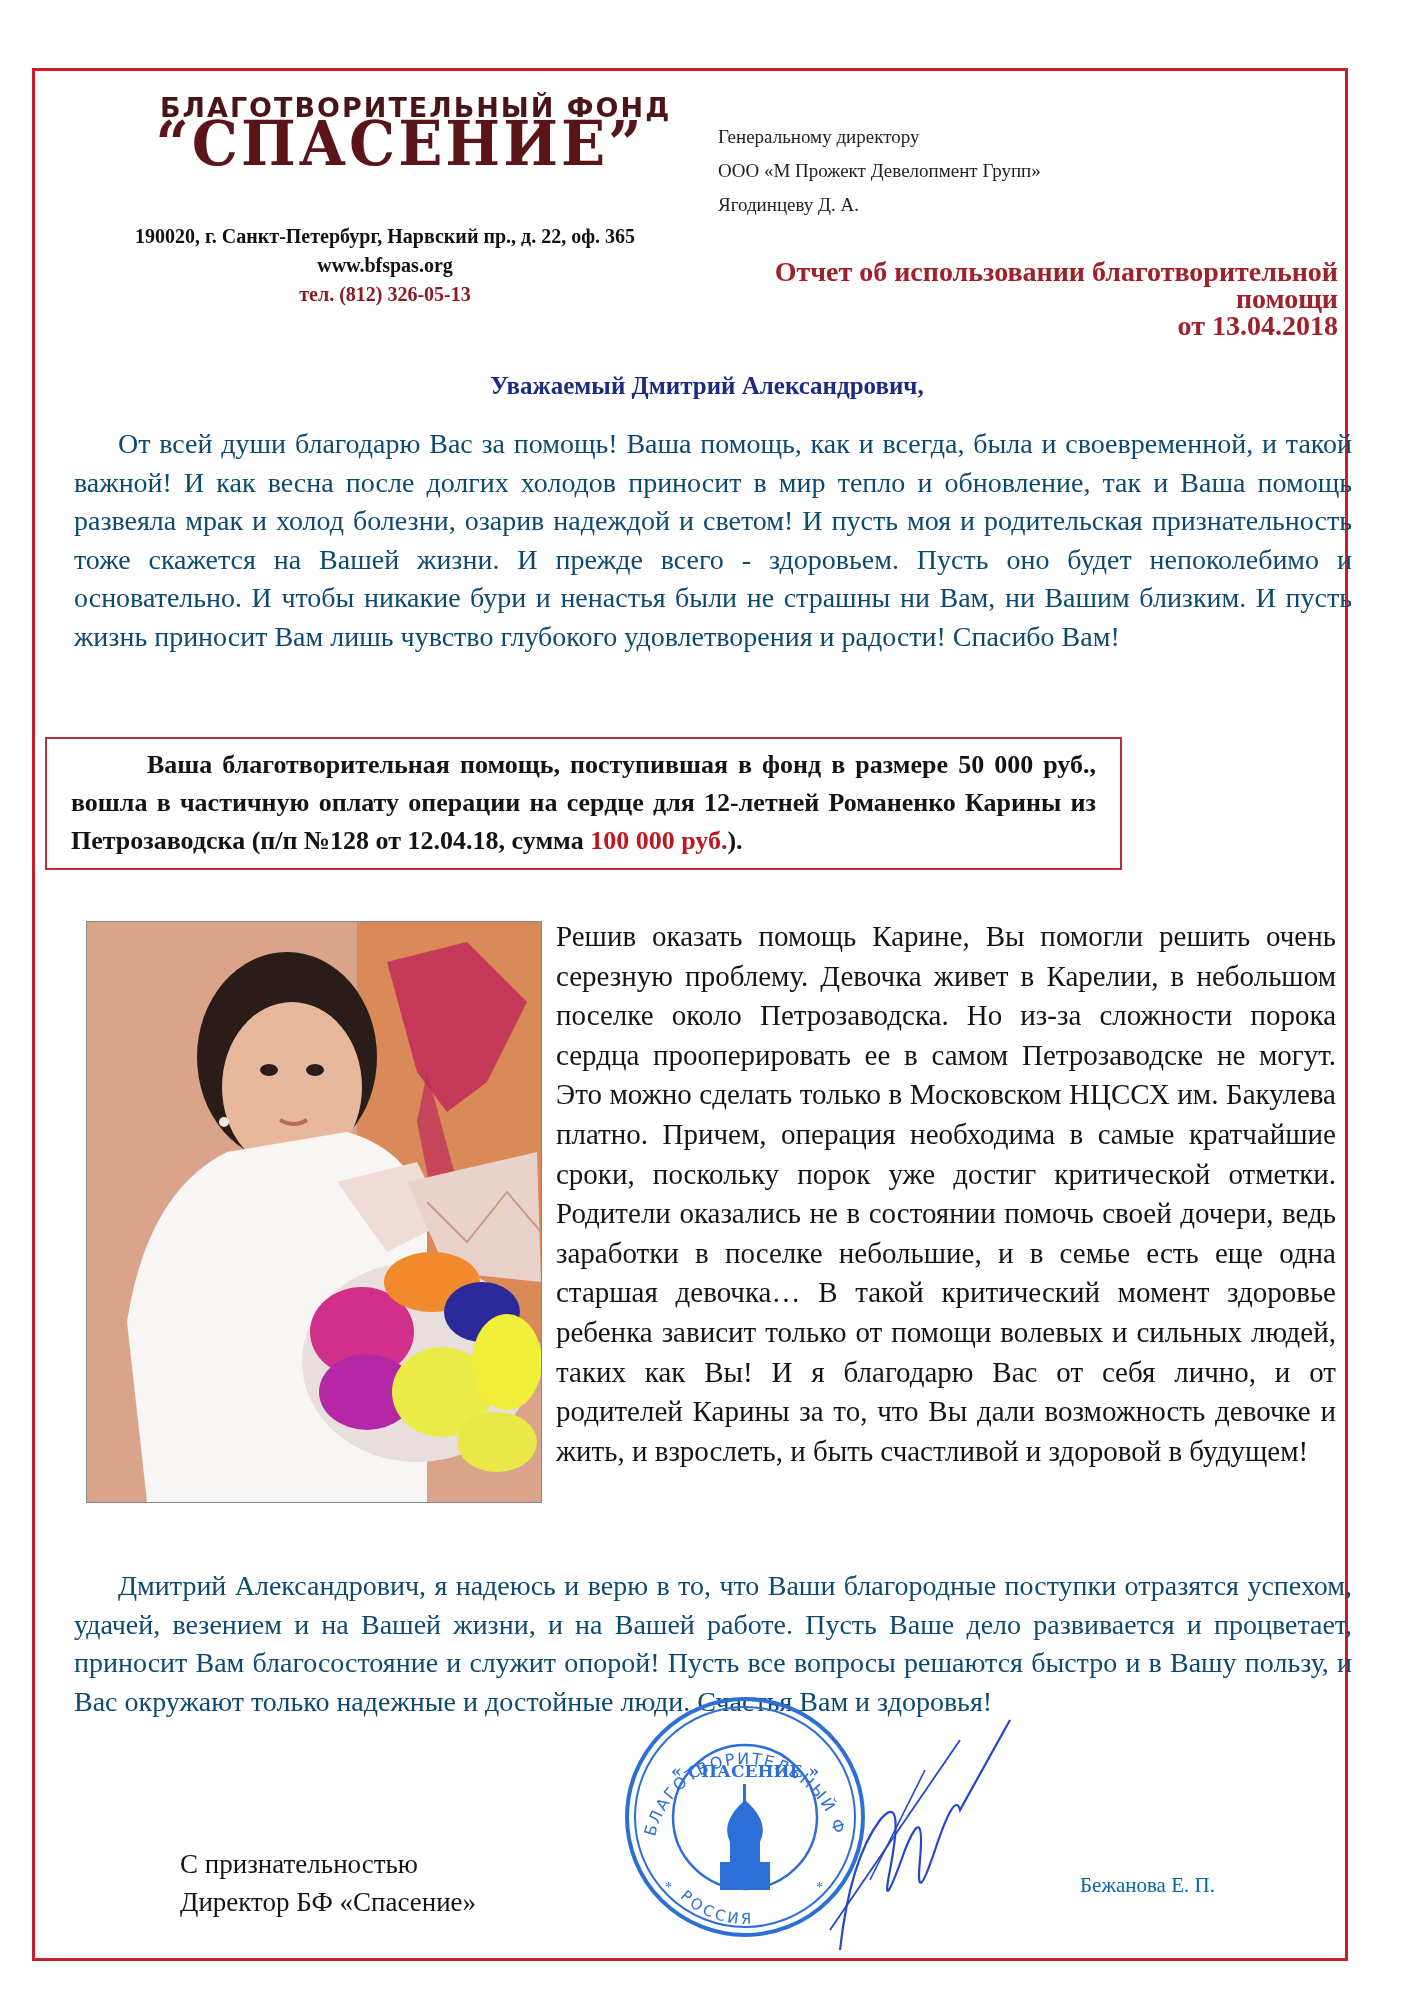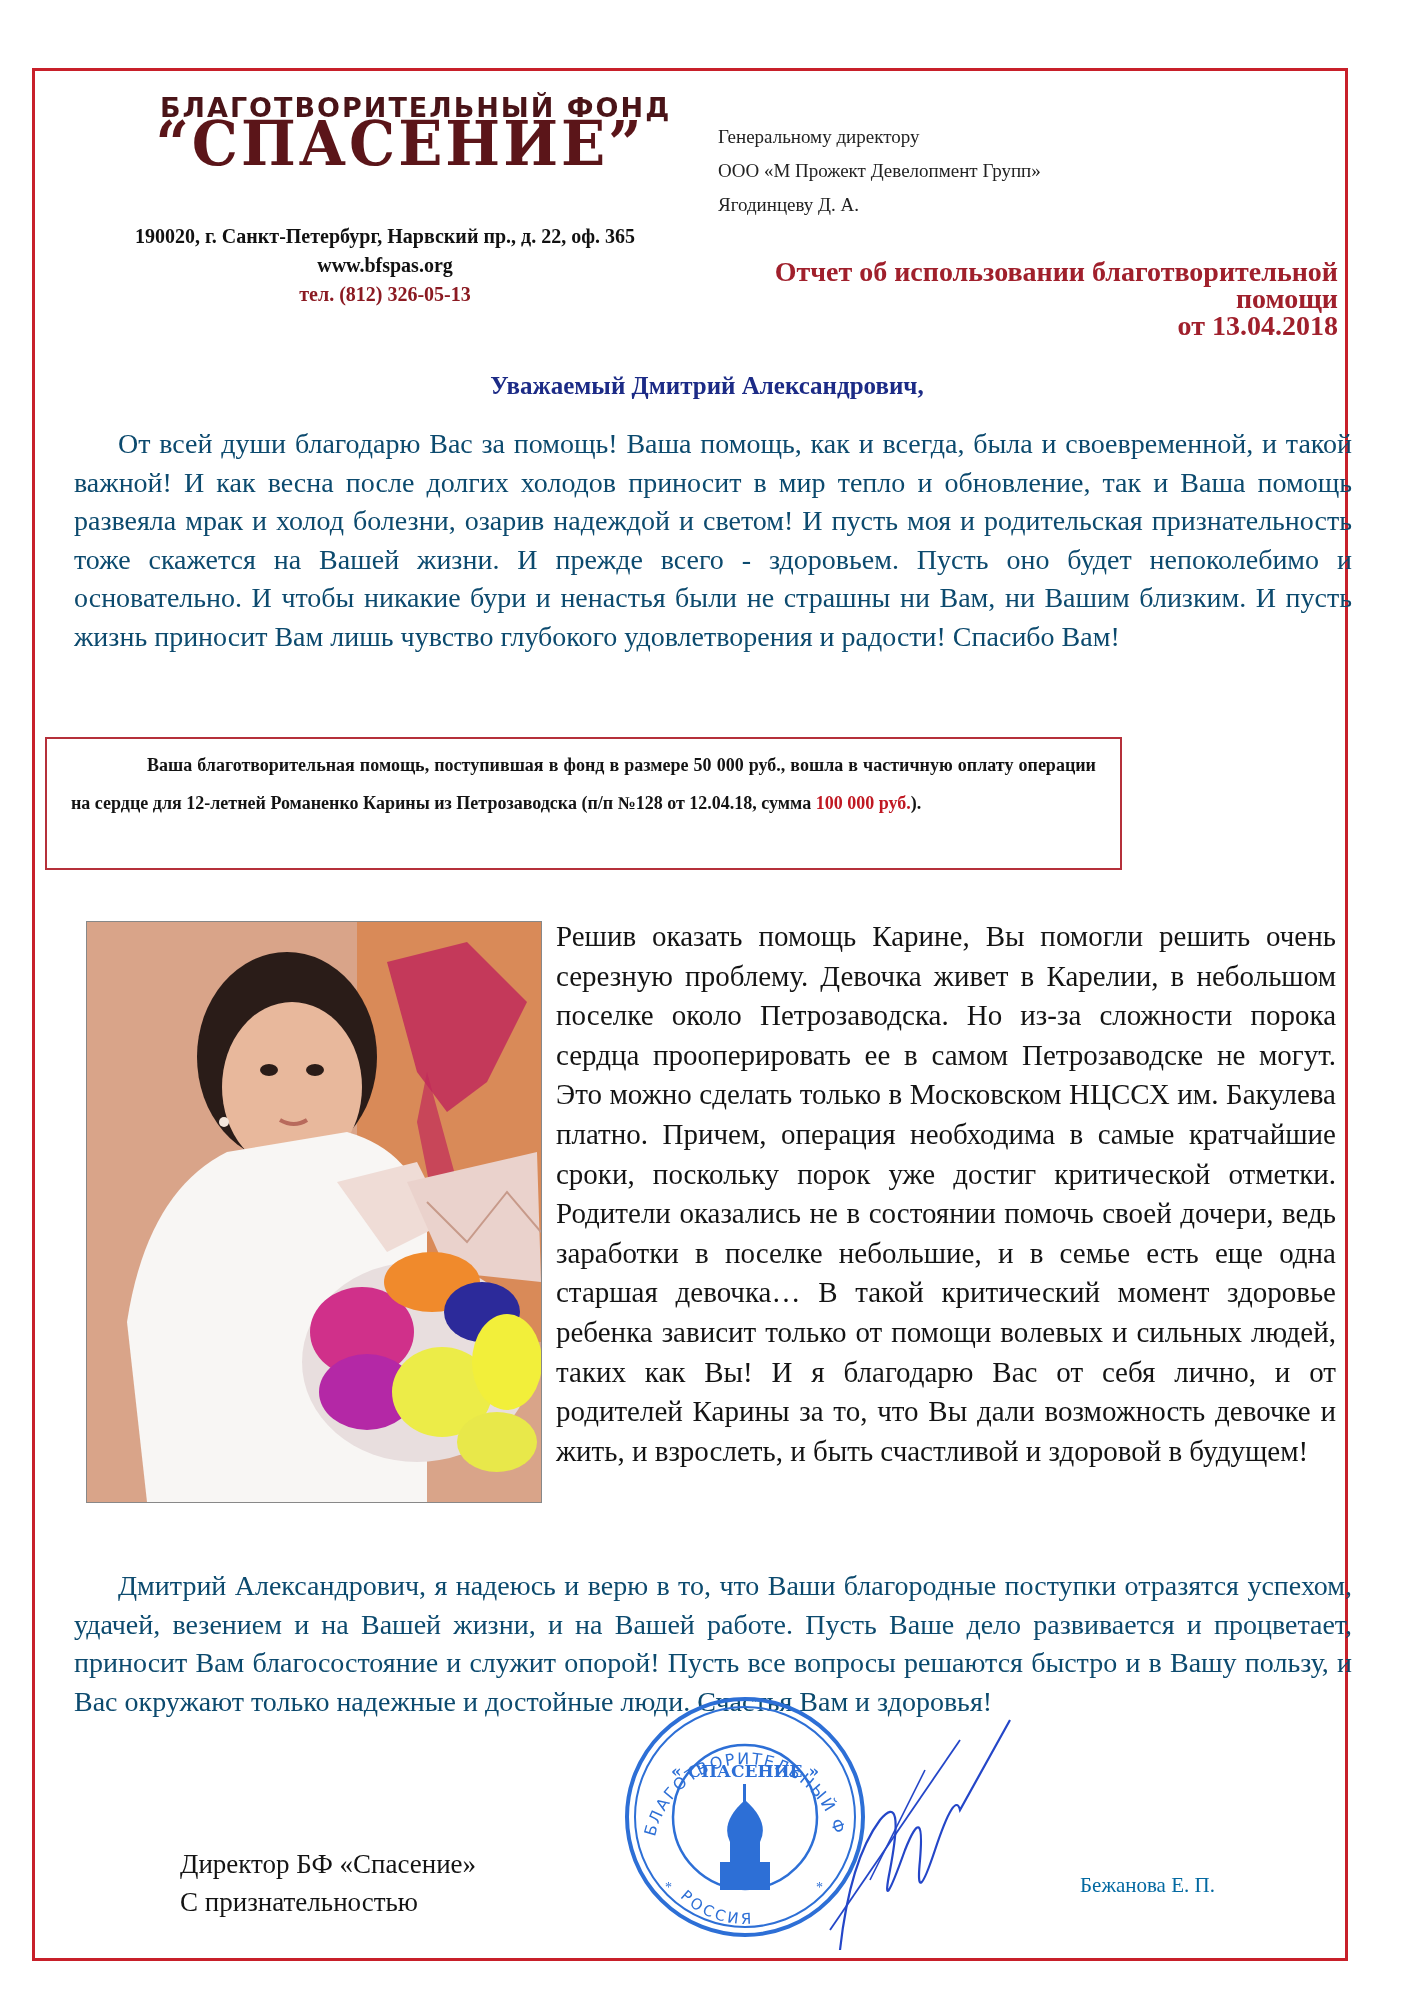--- a/index.html
+++ b/index.html
@@ -40,21 +40,21 @@
     font-weight: bold; font-size: 25px; color: #1c2b86;
   }
   .para {
     position: absolute; left: 74px; width: 1278px; color: #0c4a6e;
     font-size: 28px; line-height: 38.5px; text-align: justify; text-indent: 44px;
   }
   .p1 { top: 425px; }
   .highlight-box {
     position: absolute; left: 45px; top: 737px; width: 1077px; height: 133px;
     border: 2px solid #b5303a; box-sizing: border-box; padding: 7px 24px 0 24px;
-    font-weight: bold; font-size: 18px; line-height: 38px; color: #141414; text-align: justify;
+    font-weight: bold; font-size: 26px; line-height: 38px; color: #141414; text-align: justify;
   }
   .highlight-box .indent { padding-left: 76px; }
   .highlight-box .red { color: #c01822; }
   .photo {
     position: absolute; left: 86px; top: 921px; width: 454px; height: 580px;
     border: 1px solid #888; overflow: hidden;
     background: linear-gradient(100deg, #d9a88c 0%, #d99d78 35%, #e29462 60%, #d8784c 100%);
   }
   .story {
     position: absolute; left: 556px; top: 917px; width: 780px; color: #141414;
@@ -129,22 +129,22 @@
     <ellipse cx="420" cy="440" rx="35" ry="48" fill="#f2ef3a"></ellipse>
     <ellipse cx="410" cy="520" rx="40" ry="30" fill="#e8e84a"></ellipse>
   </svg>
 </div>
 
 <div class="story">Решив оказать помощь Карине, Вы помогли решить очень серезную проблему. Девочка живет в Карелии, в небольшом поселке около Петрозаводска.  Но из-за сложности порока сердца прооперировать ее в самом Петрозаводске не могут. Это можно сделать только в Московском НЦССХ им. Бакулева платно. Причем, операция необходима в самые кратчайшие сроки, поскольку порок уже достиг критической отметки. Родители оказались не в состоянии помочь своей дочери, ведь заработки в поселке небольшие, и в семье есть еще одна старшая девочка… В такой критический момент здоровье ребенка зависит только от помощи волевых и сильных людей, таких как Вы! И я благодарю Вас от себя лично, и от родителей Карины за то, что Вы дали возможность девочке и жить, и взрослеть, и быть счастливой и здоровой в будущем!</div>
 
 <div class="para p3">Дмитрий Александрович, я надеюсь и верю в то, что Ваши благородные поступки отразятся успехом, удачей, везением и на Вашей жизни, и на Вашей работе. Пусть Ваше дело развивается и процветает, приносит Вам благосостояние и служит опорой! Пусть все вопросы решаются быстро и в Вашу пользу, и Вас окружают только надежные и достойные люди. Счастья Вам и здоровья!</div>
 
 <div class="closing">
+  <div>С признательностью</div>
   <div>Директор БФ «Спасение»</div>
-  <div>С признательностью</div>
 </div>
 <div class="signer">Бежанова Е. П.</div>
 
 <svg class="stamp" viewBox="0 0 250 250">
   <defs>
     <path id="ringTop" d="M 35 145 A 92 92 0 0 1 215 145"></path>
     <path id="ringBottom" d="M 60 205 A 92 92 0 0 0 190 205"></path>
   </defs>
   <circle cx="125" cy="125" r="118" fill="none" stroke="#2d6fd6" stroke-width="4"></circle>
   <circle cx="125" cy="125" r="110" fill="none" stroke="#2d6fd6" stroke-width="2"></circle>

